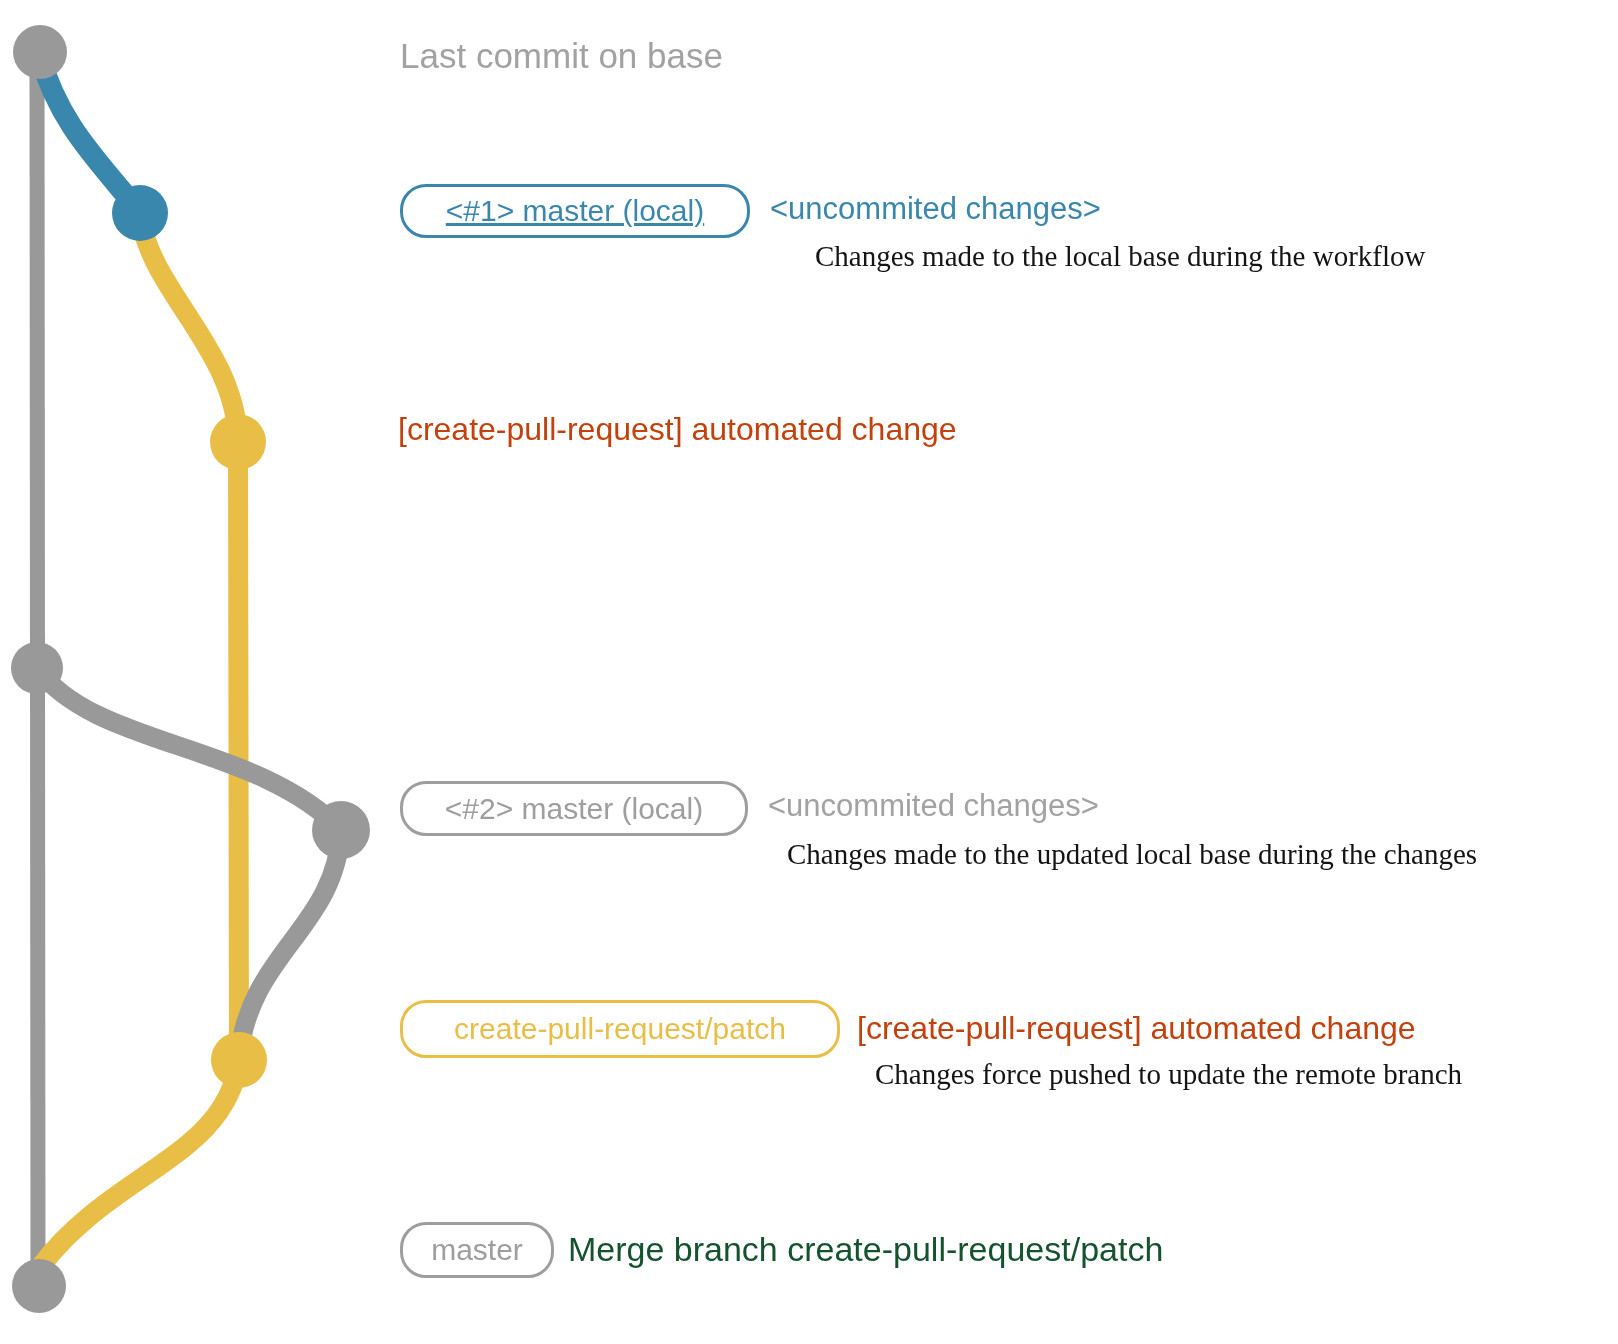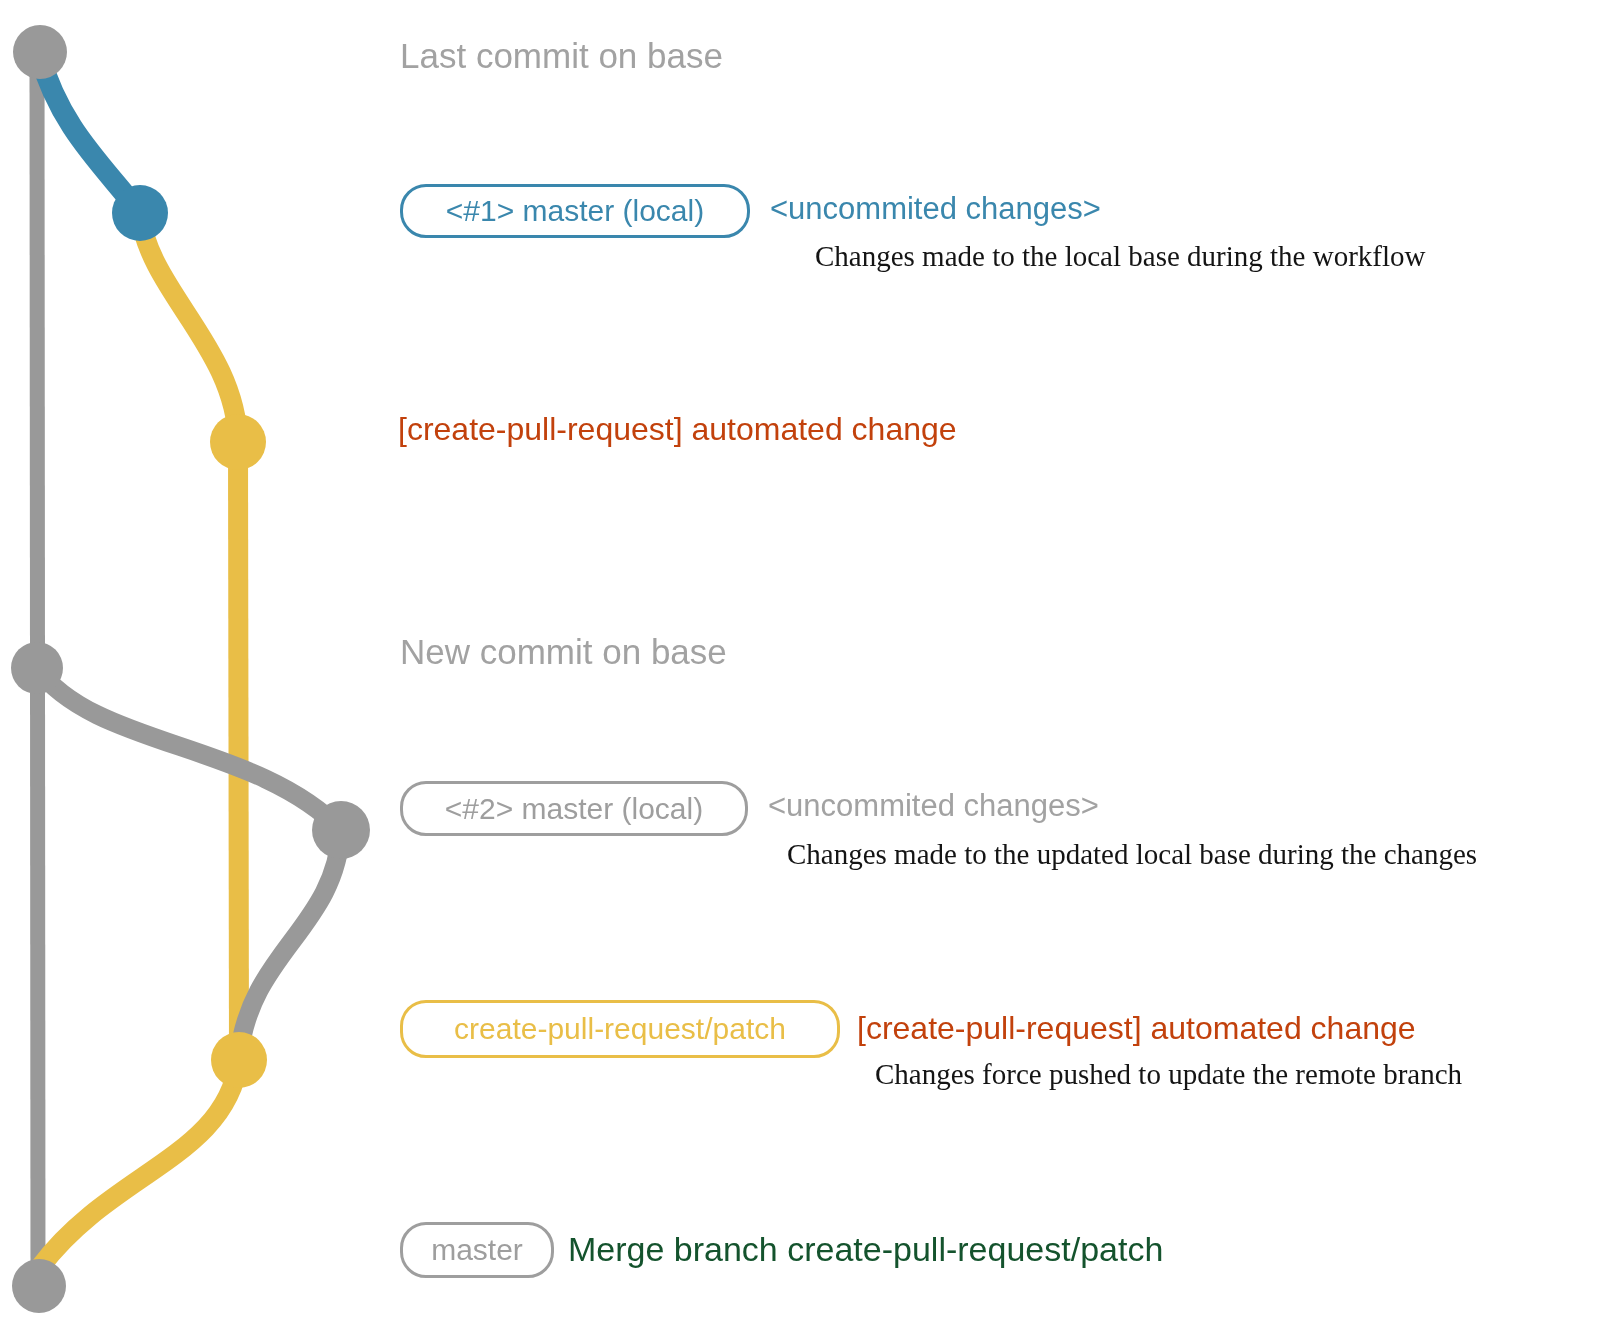--- a/index.html
+++ b/index.html
@@ -76,29 +76,28 @@
     <circle cx="238" cy="442" r="28" fill="#e9be47"></circle>
     <circle cx="140" cy="213" r="28" fill="#3a87ad"></circle>
     <circle cx="40" cy="52" r="27" fill="#999999"></circle>
     <circle cx="37" cy="668" r="26" fill="#999999"></circle>
     <circle cx="341" cy="830" r="29" fill="#999999"></circle>
     <circle cx="39" cy="1286" r="27" fill="#999999"></circle>
   </svg>
 
   <div class="abs heading" style="left:400px; top:36px;">Last commit on base</div>
 
-  <div class="abs pill pill-blue" style="left:400px; top:184px; width:350px; height:54px;">
+  <div class="abs pill pill-blue" style="left:400px; top:184px; width:350px; height:54px;text-decoration:underline;">
     <span>&lt;#1&gt; master (local)</span>
   </div>
   <div class="abs note-blue" style="left:770px; top:191px;">&lt;uncommited changes&gt;</div>
   <div class="abs desc" style="left:815px; top:240px;">Changes made to the local base during the workflow</div>
 
   <div class="abs label-yellow" style="left:398px; top:411px;">[create-pull-request] automated change</div>
 
-  <div class="abs heading" style="left:400px; top:632px;">New commit on base</div>
 
   <div class="abs pill pill-gray" style="left:400px; top:781px; width:348px; height:55px;">
     <span>&lt;#2&gt; master (local)</span>
   </div>
   <div class="abs note-gray" style="left:768px; top:788px;">&lt;uncommited changes&gt;</div>
   <div class="abs desc" style="left:787px; top:838px;">Changes made to the updated local base during the changes</div>
 
   <div class="abs pill pill-yellow" style="left:400px; top:1000px; width:440px; height:58px;">
     <span>create-pull-request/patch</span>
   </div>

